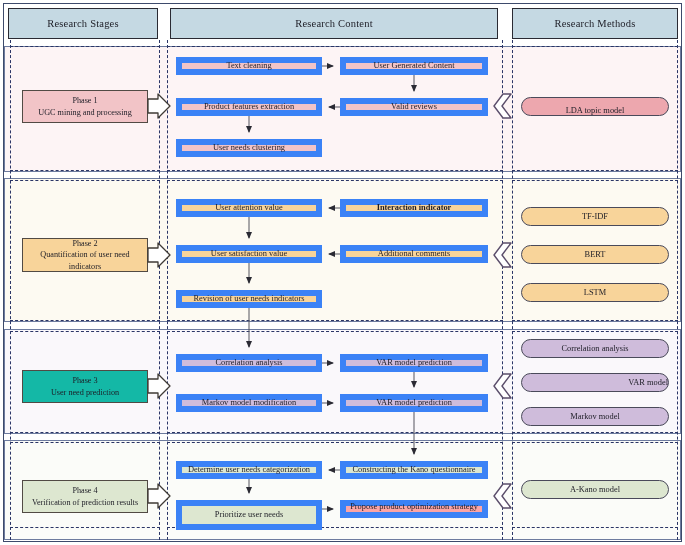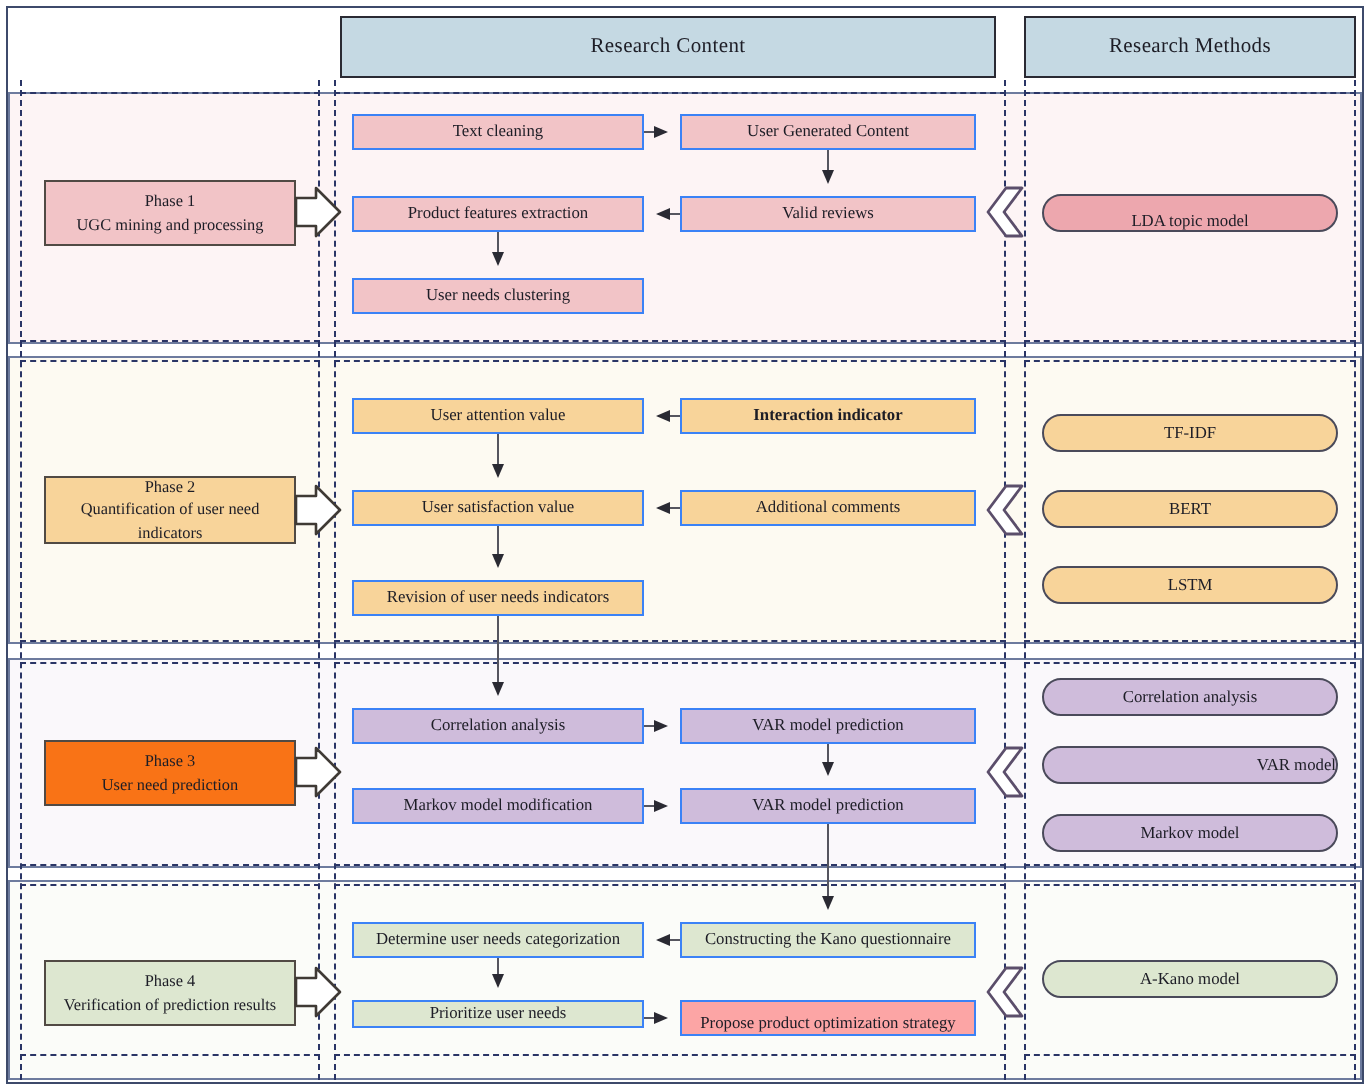--- a/index.html
+++ b/index.html
@@ -21,21 +21,21 @@
   .band{position:absolute;border:1px solid #6d7b9e;box-sizing:border-box;}
   .band-1{left:4px; top:46px;  width:677px; height:126px;}
   .band-2{left:4px; top:178px; width:677px; height:144px;}
   .band-3{left:4px; top:329px; width:677px; height:105px;}
   .band-4{left:4px; top:440px; width:677px; height:100px;}
 
   
   .dash{position:absolute;border:1.4px dashed #2a3566;box-sizing:border-box;}
 
   
-  .node{position:absolute;box-sizing:border-box;border:1px solid #3b82f6;
+  .node{position:absolute;box-sizing:border-box;border:6px solid #3b82f6;
         display:flex;align-items:center;justify-content:center;text-align:center;
         font-size:8.4px;line-height:1.25;padding:0 3px;}
 
   
   .stage-box{position:absolute;box-sizing:border-box;border:1.6px solid #514a44;
         display:flex;flex-direction:column;align-items:center;justify-content:center;text-align:center;
         font-size:8.2px;line-height:1.35;padding:0 4px;}
 
   
   .pill{position:absolute;box-sizing:border-box;border:1px solid #4a4a5a;border-radius:999px;
@@ -49,20 +49,23 @@
 
 <div id="root">
 
   <div class="outer-frame"></div>
 
   <div class="band band-1" style="background:#fdf4f5;"></div>
   <div class="band band-2" style="background:#fdfaf2;"></div>
   <div class="band band-3" style="background:#faf8fb;"></div>
   <div class="band band-4" style="background:#fbfcf9;"></div>
 
+  <div class="col-head head-stages">
+    <span>Research Stages</span>
+  </div>
   <div class="col-head head-content">
     <span>Research Content</span>
   </div>
   <div class="col-head head-methods">
     <span>Research Methods</span>
   </div>
 
   <div class="dash" style="left:10px;top:40px;width:150px;height:500px;border-top:none;border-bottom:none;"></div>
   <div class="dash" style="left:167px;top:40px;width:336px;height:500px;border-top:none;border-bottom:none;"></div>
   <div class="dash" style="left:512px;top:40px;width:166px;height:500px;border-top:none;border-bottom:none;"></div>
@@ -144,21 +147,21 @@
   <div class="pill" style="left:521px;top:207px;width:148px;height:19px;background:#f8d49a;">
     <span>TF-IDF</span>
   </div>
   <div class="pill" style="left:521px;top:245px;width:148px;height:19px;background:#f8d49a;">
     <span>BERT</span>
   </div>
   <div class="pill" style="left:521px;top:283px;width:148px;height:19px;background:#f8d49a;">
     <span>LSTM</span>
   </div>
 
-  <div class="stage-box" style="left:22px;top:370px;width:126px;height:33px;background:#f97316;">
+  <div class="stage-box" style="left:22px;top:370px;width:126px;height:33px;background:#14b8a6;">
     <span>Phase 3</span>
     <span>User need prediction</span>
   </div>
 
   <div class="node" style="left:176px;top:354px;width:146px;height:18px;background:#cfbcdb;">
     <span>Correlation analysis</span>
   </div>
   <div class="node" style="left:340px;top:354px;width:148px;height:18px;background:#cfbcdb;">
     <span>VAR model prediction</span>
   </div>
@@ -183,21 +186,21 @@
     <span>Phase 4</span>
     <span>Verification of prediction results</span>
   </div>
 
   <div class="node" style="left:176px;top:461px;width:146px;height:18px;background:#dde7d0;">
     <span>Determine user needs categorization</span>
   </div>
   <div class="node" style="left:340px;top:461px;width:148px;height:18px;background:#dde7d0;">
     <span>Constructing the Kano questionnaire</span>
   </div>
-  <div class="node" style="left:176px;top:500px;width:146px;height:14px;background:#dde7d0;">
+  <div class="node" style="left:176px;top:500px;width:146px;height:30px;background:#dde7d0;">
     <span>Prioritize user needs</span>
   </div>
   <div class="node" style="left:340px;top:500px;width:148px;height:18px;background:#fca5a5;align-items:flex-end;">
     <span>Propose product optimization strategy</span>
   </div>
 
   <div class="pill" style="left:521px;top:480px;width:148px;height:19px;background:#dde7d0;">
     <span>A-Kano model</span>
   </div>
 

